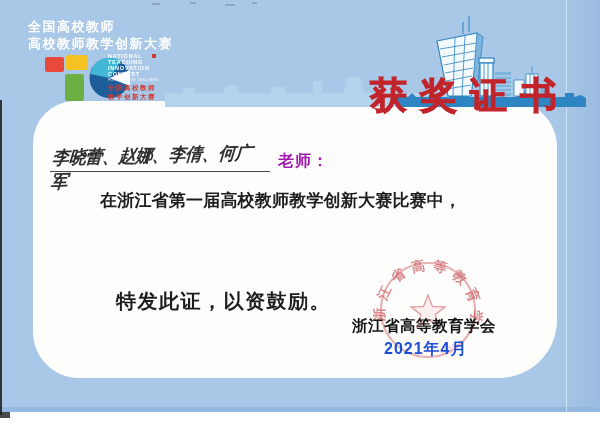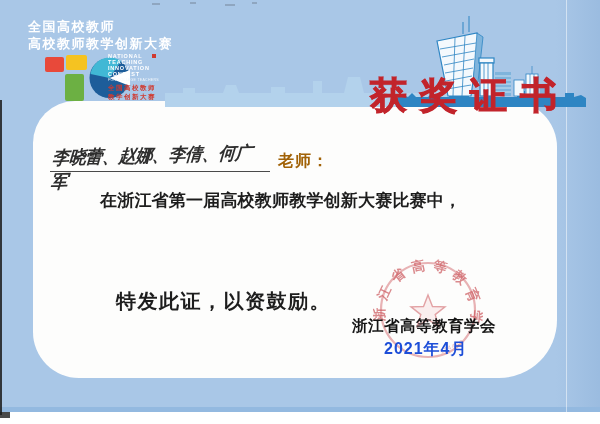--- a/index.html
+++ b/index.html
@@ -34,21 +34,21 @@
   
   .cert-title{left:33px;top:74px;width:524px;text-align:right;z-index:4;
     font-family:"DejaVu Serif","Liberation Serif",serif;font-weight:900;
     font-size:37px;line-height:1.15;color:#c2242b;letter-spacing:13px;padding-left:13px;
     -webkit-text-stroke:1px #c2242b;}
   
   .names-underline{left:50px;top:146px;width:220px;height:25px;border-bottom:1.5px solid #4a4a4a;z-index:4;}
   .names-text{display:inline-block;font-family:"DejaVu Serif","Liberation Serif",serif;
     font-style:italic;font-weight:600;font-size:18px;color:#2e2e2e;letter-spacing:-.5px;
     transform:rotate(-1.5deg) skewX(-5deg) scaleX(.95);transform-origin:left bottom;}
-  .honorific{left:278px;top:151px;font-size:16px;font-weight:700;color:#a16207;letter-spacing:1px;z-index:4;}
+  .honorific{left:278px;top:151px;font-size:16px;font-weight:700;color:#a21caf;letter-spacing:1px;z-index:4;}
   
   .body-line{color:#1d1d1d;font-weight:600;z-index:4;line-height:1.15;}
   .body-line1{left:100px;top:191px;font-size:17px;letter-spacing:.2px;}
   .body-line2{left:74px;top:238px;display:flex;align-items:baseline;}
   .line2-prefix{font-size:22px;font-weight:600;color:#1d1d1d;letter-spacing:3px;line-height:1.15;}
   .award{font-size:31px;font-weight:800;color:#9e2c32;letter-spacing:3px;margin-left:12px;line-height:1.05;
     -webkit-text-stroke:.6px #9e2c32;}
   .award-period{font-size:24px;font-weight:700;color:#9e2c32;margin-left:1px;}
   .body-line3{left:116px;top:290px;font-size:20px;letter-spacing:1.5px;}
   

